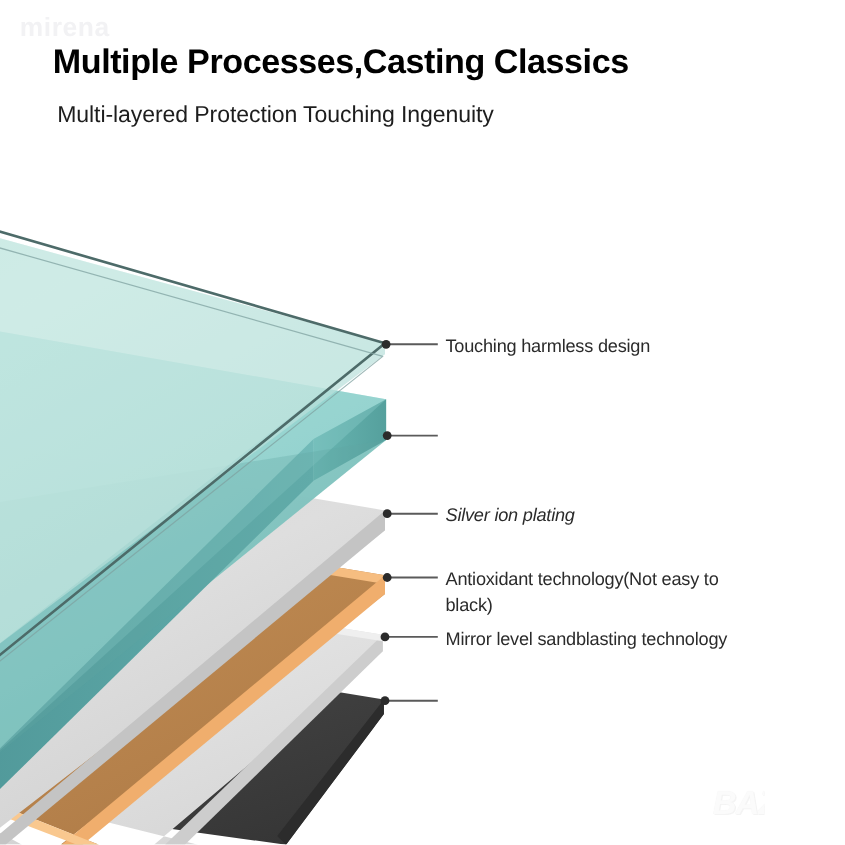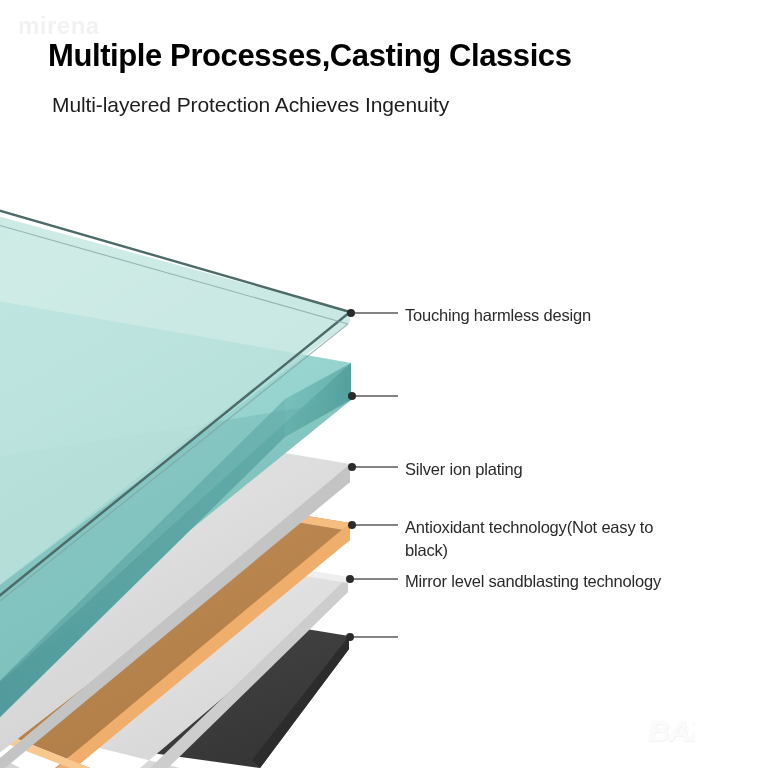--- a/index.html
+++ b/index.html
@@ -85,21 +85,21 @@
 </style>
 </head>
 <body>
 
 <div id="page">
 
   <div id="watermark-mirena">mirena</div>
 
   <div id="title">Multiple Processes,Casting Classics</div>
 
-  <div id="subtitle">Multi-layered Protection Achieves Ingenuity</div>
+  <div id="subtitle">Multi-layered Protection Touching Ingenuity</div>
 
   <svg id="diagram-svg" viewBox="0 0 768 768" xmlns="http://www.w3.org/2000/svg">
 
     <defs>
       <linearGradient id="gradGlassTopFace" x1="0" y1="0" x2="1" y2="1">
         <stop offset="0%" stop-color="#b6ded9"></stop>
         <stop offset="45%" stop-color="#c9e9e4"></stop>
         <stop offset="100%" stop-color="#a8d6d1"></stop>
       </linearGradient>
       <linearGradient id="gradGlassTopBevel" x1="0" y1="0" x2="1" y2="0">
@@ -204,21 +204,21 @@
       <circle cx="352" cy="467" r="4"></circle>
       <circle cx="352" cy="525" r="4"></circle>
       <circle cx="350" cy="579" r="4"></circle>
       <circle cx="350" cy="637" r="4"></circle>
     </g>
   </svg>
 
   <div class="callout-label" style="left:405px; top:304px;">Touching harmless design</div>
 
 
-  <div class="callout-label" style="left:405px; top:458px;">Silver ion plating</div>
+  <div class="callout-label" style="left:405px; top:458px;font-style:italic;">Silver ion plating</div>
 
   <div class="callout-label" style="left:405px; top:516px;">Antioxidant technology(Not easy to black)</div>
 
   <div class="callout-label" style="left:405px; top:570px;">Mirror level sandblasting technology</div>
 
 
   <div id="watermark-bazar">BAZAR</div>
 
 </div>
 

